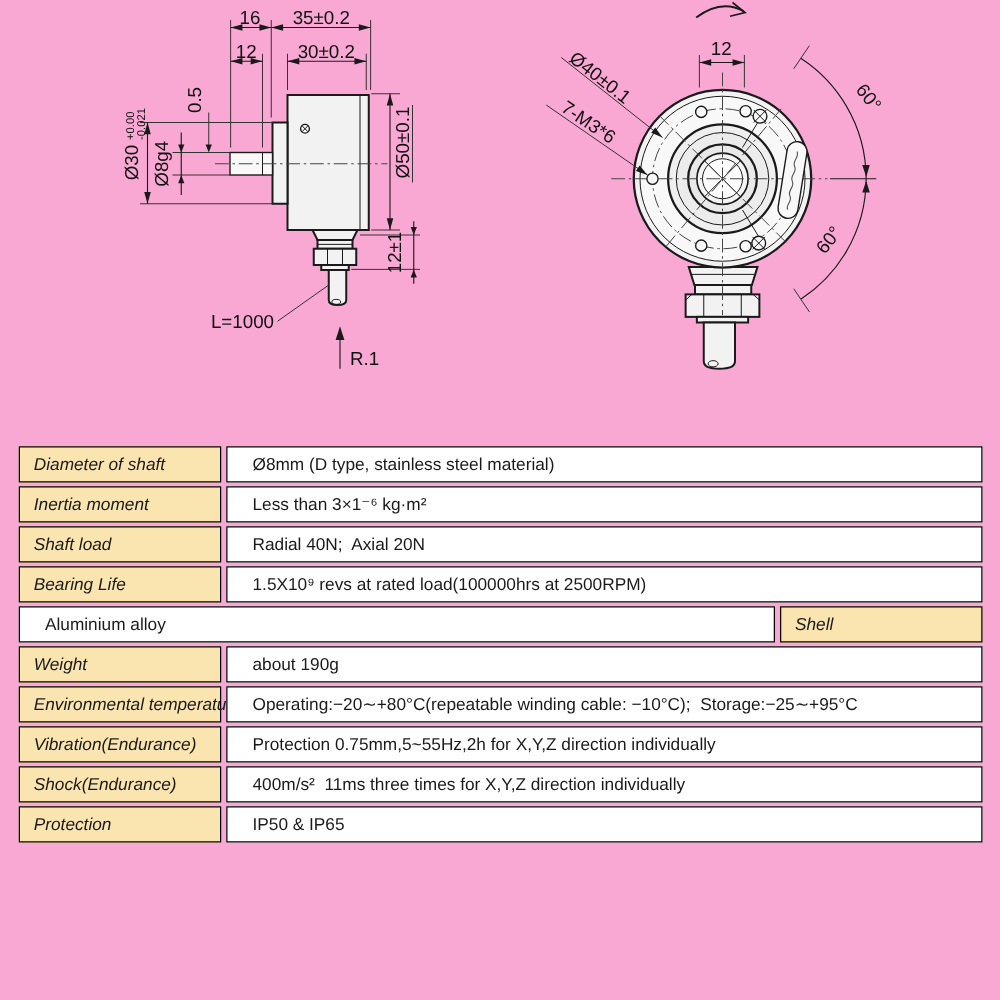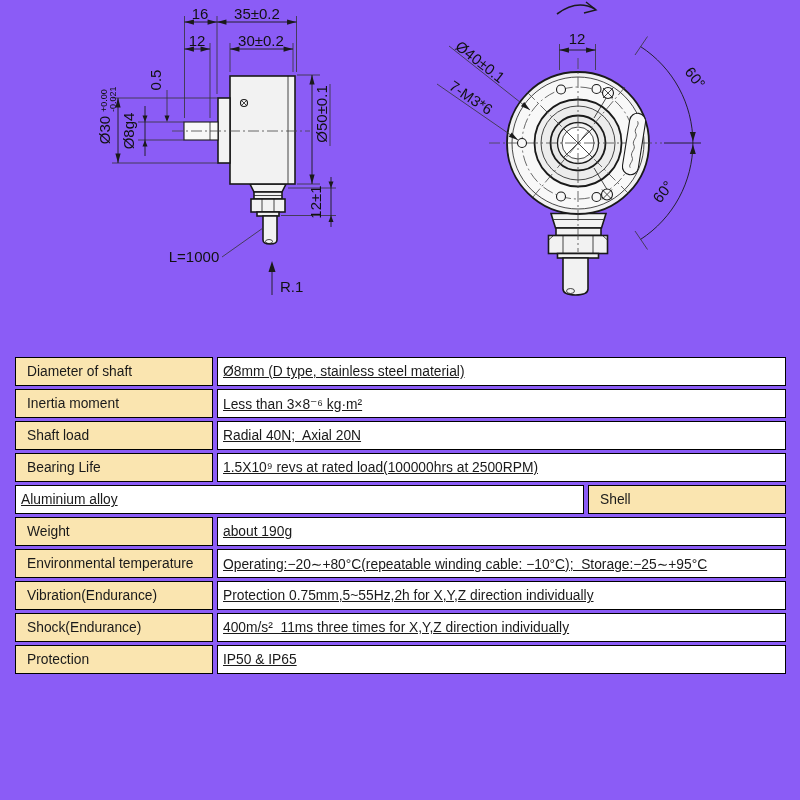--- a/index.html
+++ b/index.html
@@ -1,36 +1,36 @@
 <!DOCTYPE html>
 <html><head>
 <meta charset="utf-8">
 <style>
   html,body{margin:0;padding:0;background:#fff;}
-  #stage{position:relative;width:800px;height:800px;background:#8b5cf6;overflow:hidden;
+  #stage{position:relative;width:800px;height:800px;background:#f9a8d4;overflow:hidden;
          font-family:"Liberation Sans","DejaVu Sans",sans-serif;}
   
   #drawing{position:absolute;left:0;top:0;}
   .part{fill:#f2f2f2;stroke:#1a1a1a;stroke-width:1.6;}
   .part-light{fill:#f8f8f8;stroke:#1a1a1a;stroke-width:1.1;}
   .thin{stroke:#1a1a1a;stroke-width:.8;fill:none;}
   .ext{stroke:#333;stroke-width:.8;fill:none;}
   .dim{stroke:#1a1a1a;stroke-width:.9;fill:none;}
   .cl{stroke:#444;stroke-width:.8;fill:none;stroke-dasharray:11 3 2 3;}
   .arr{fill:#1a1a1a;stroke:none;}
   .t{font-family:"Liberation Sans","DejaVu Sans",sans-serif;font-size:15px;fill:#111;}
   .ts{font-family:"Liberation Sans","DejaVu Sans",sans-serif;font-size:9px;fill:#111;}
   
   .spec-table{position:absolute;left:15px;top:357px;width:771px;
               display:flex;flex-direction:column;gap:3px;}
   .spec-row{display:flex;gap:4px;height:29px;flex:none;}
   .cell{border:1.6px solid #000;display:flex;align-items:center;
         font-size:13.8px;color:#1a1a1a;box-sizing:border-box;white-space:pre;}
-  .cell.label{width:198px;flex:none;background:#FAE5B0;padding-left:11px;}
-  .cell.value{flex:1;background:#ffffff;padding-left:5px;text-decoration:underline;}
+  .cell.label{width:162px;flex:none;background:#FAE5B0;padding-left:11px;font-style:italic;}
+  .cell.value{flex:1;background:#ffffff;padding-left:20px;}
 </style>
 </head>
 <body>
 
 <div id="stage">
 
   <svg id="drawing" width="800" height="345" viewBox="0 0 800 345">
     <defs>
       <marker id="arw" viewBox="0 0 10 6" refX="9.5" refY="3" markerWidth="10.5" markerHeight="6.5" orient="auto-start-reverse" markerUnits="userSpaceOnUse">
         <path d="M0.5,0.5 L9.5,3 L0.5,5.5 Z" fill="#1a1a1a"></path>
@@ -206,21 +206,21 @@
     </g>
   </svg>
 
   <div class="spec-table">
     <div class="spec-row">
       <div class="cell label">Diameter of shaft</div>
       <div class="cell value">Ø8mm (D type, stainless steel material)</div>
     </div>
     <div class="spec-row">
       <div class="cell label">Inertia moment</div>
-      <div class="cell value">Less than 3×8⁻⁶ kg·m²</div>
+      <div class="cell value">Less than 3×1⁻⁶ kg·m²</div>
     </div>
     <div class="spec-row">
       <div class="cell label">Shaft load</div>
       <div class="cell value">Radial 40N;  Axial 20N</div>
     </div>
     <div class="spec-row">
       <div class="cell label">Bearing Life</div>
       <div class="cell value">1.5X10⁹ revs at rated load(100000hrs at 2500RPM)</div>
     </div>
     <div class="spec-row">

